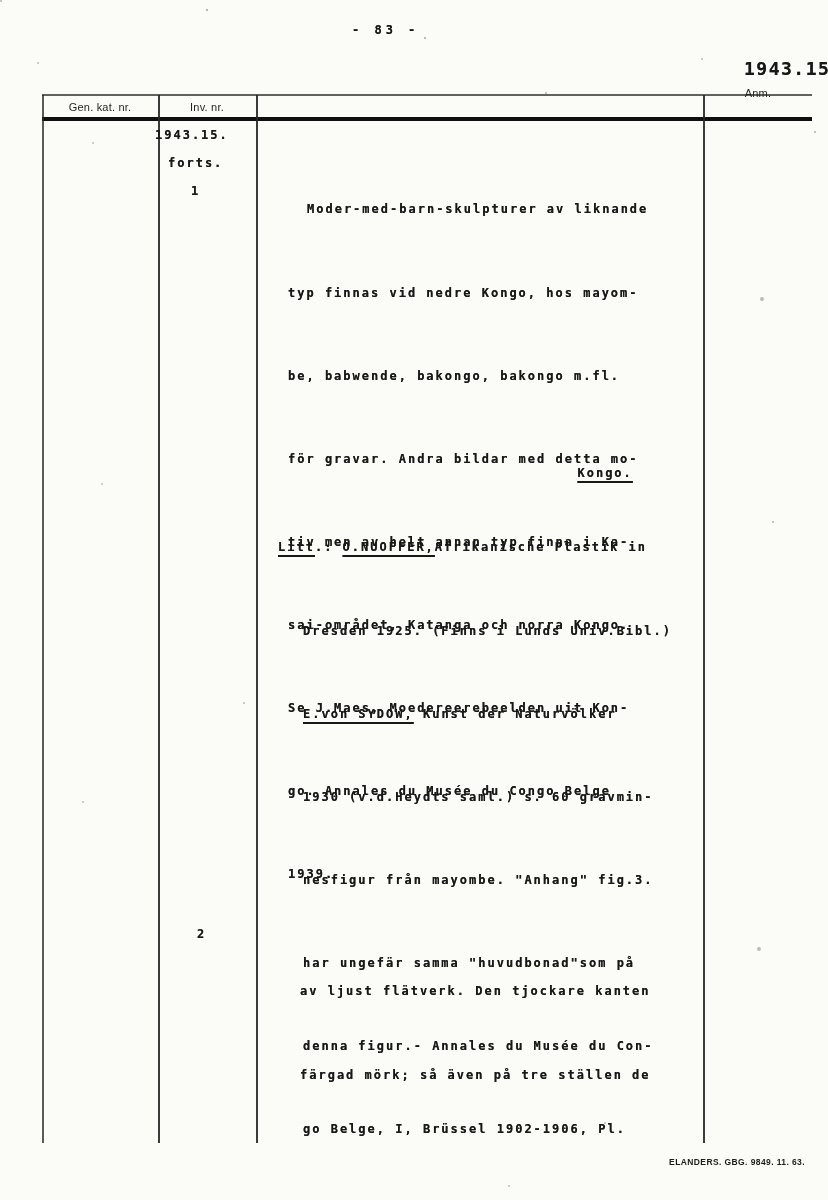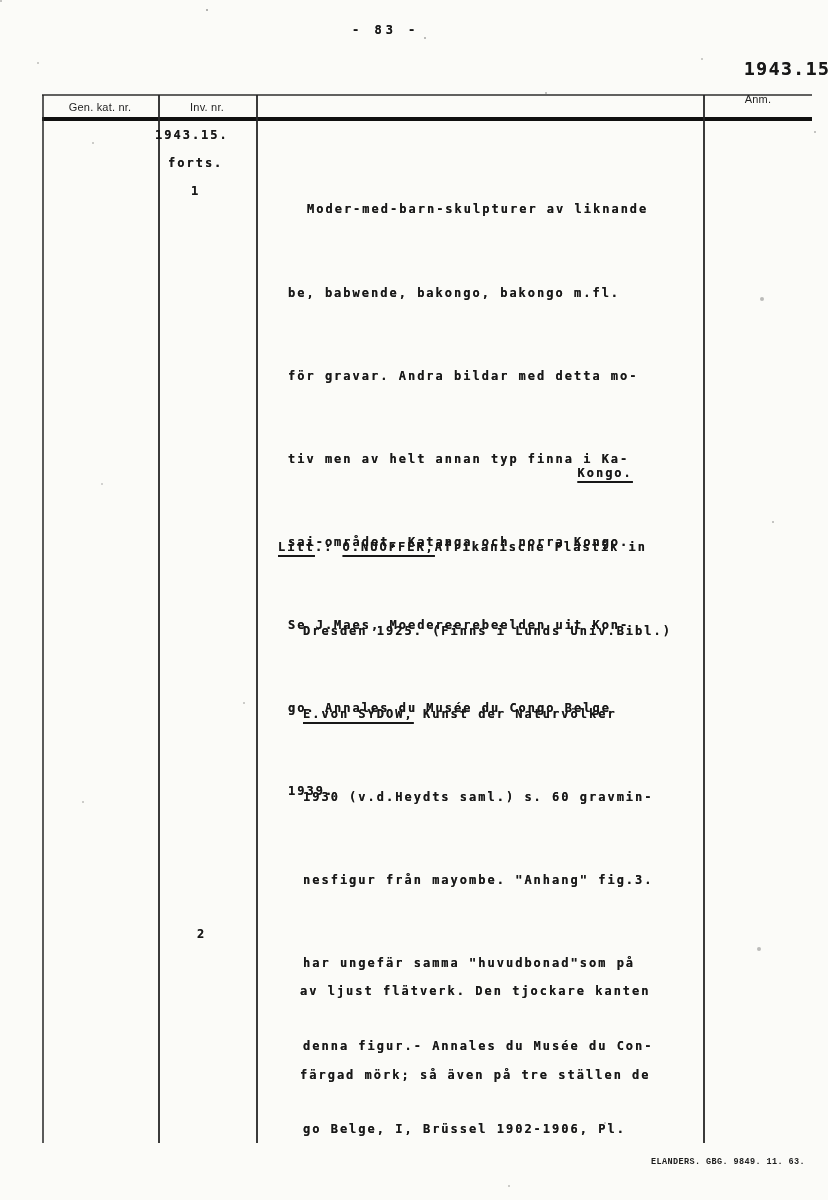--- a/index.html
+++ b/index.html
@@ -22,21 +22,21 @@
   .formlabel {
     font-family:"Liberation Sans", sans-serif; font-size:11px;
     color:#1f1f1f; text-align:center; letter-spacing:0.2px;
   }
   .vline { position:absolute; top:95px; height:1048px; width:2px; background:#262626; opacity:0.9; }
   .hline { position:absolute; left:42px; width:770px; background:#2e2e2e; }
   .indent-first { text-indent:19px; }
   .hang36 { text-indent:-36px; }
   .hang40 { text-indent:-40px; }
   .printer {
-    font-family:Liberation Mono, monospace; font-size:8.5px; font-weight:bold;
+    font-family:Liberation Sans, sans-serif; font-size:8.5px; font-weight:bold;
     color:#1c1c1c; letter-spacing:0.4px; text-align:right;
   }
   .speck {
     position:absolute; width:2px; height:2px; border-radius:50%;
     background:rgba(40,40,40,0.35); left:0; top:0;
     box-shadow:
       206px 9px 0 0 rgba(40,40,40,0.45),
       424px 37px 0 0 rgba(40,40,40,0.4),
       545px 92px 0 0 rgba(40,40,40,0.35),
       701px 58px 0 0 rgba(40,40,40,0.3),
@@ -64,28 +64,29 @@
 
 <div class="hline" style="top:94px; height:2px; opacity:0.75;"></div>
 <div class="hline" style="top:117px; height:3.5px; background:#101010;"></div>
 <div class="vline" style="left:42px; width:1.5px; opacity:0.75;"></div>
 <div class="vline" style="left:158px;"></div>
 <div class="vline" style="left:256px;"></div>
 <div class="vline" style="left:703px;"></div>
 
 <div class="abs formlabel" style="left:54px; top:101px; width:92px;">Gen. kat. nr.</div>
 <div class="abs formlabel" style="left:165px; top:101px; width:84px;">Inv. nr.</div>
-<div class="abs formlabel" style="left:716px; top:93px; width:84px;">Anm.</div>
+<div class="abs formlabel" style="left:716px; top:87px; width:84px;">Anm.</div>
 
 <div class="abs tw" style="left:155px; top:122px;">1943.15.</div>
 <div class="abs tw" style="left:168px; top:150px;">forts.</div>
 <div class="abs tw" style="left:191px; top:178px;">1</div>
 
 <div class="abs tw" style="left:288px; top:141px;">
   <div class="indent-first">Moder-med-barn-skulpturer av liknande</div>
+  <div>typ finnas vid nedre Kongo, hos mayom-</div>
   <div>be, babwende, bakongo, bakongo m.fl.</div>
   <div>för gravar. Andra bildar med detta mo-</div>
   <div>tiv men av helt annan typ finna i Ka-</div>
   <div>sai-området, Katanga och norra Kongo.</div>
   <div>Se J.Maes, Moedereerebeelden uit Kon-</div>
   <div>go. Annales du Musée du Congo Belge</div>
   <div>1939.</div>
 </div>
 
 <div class="abs tw" style="left:548px; top:432px;">

